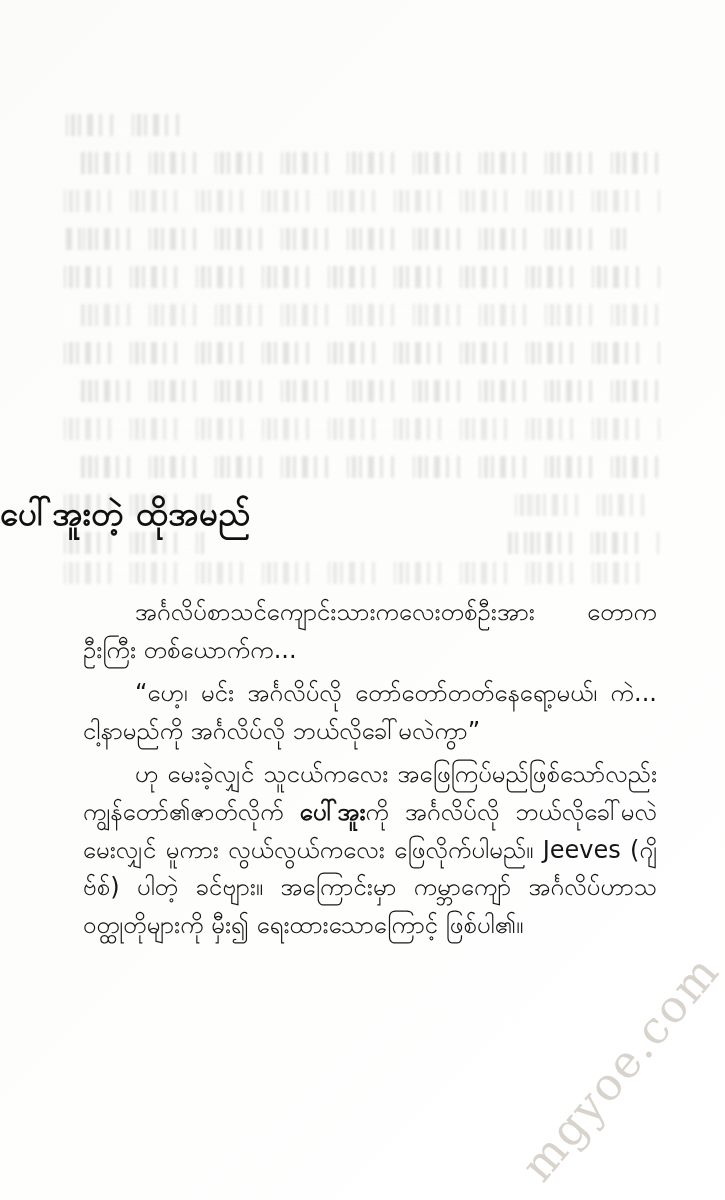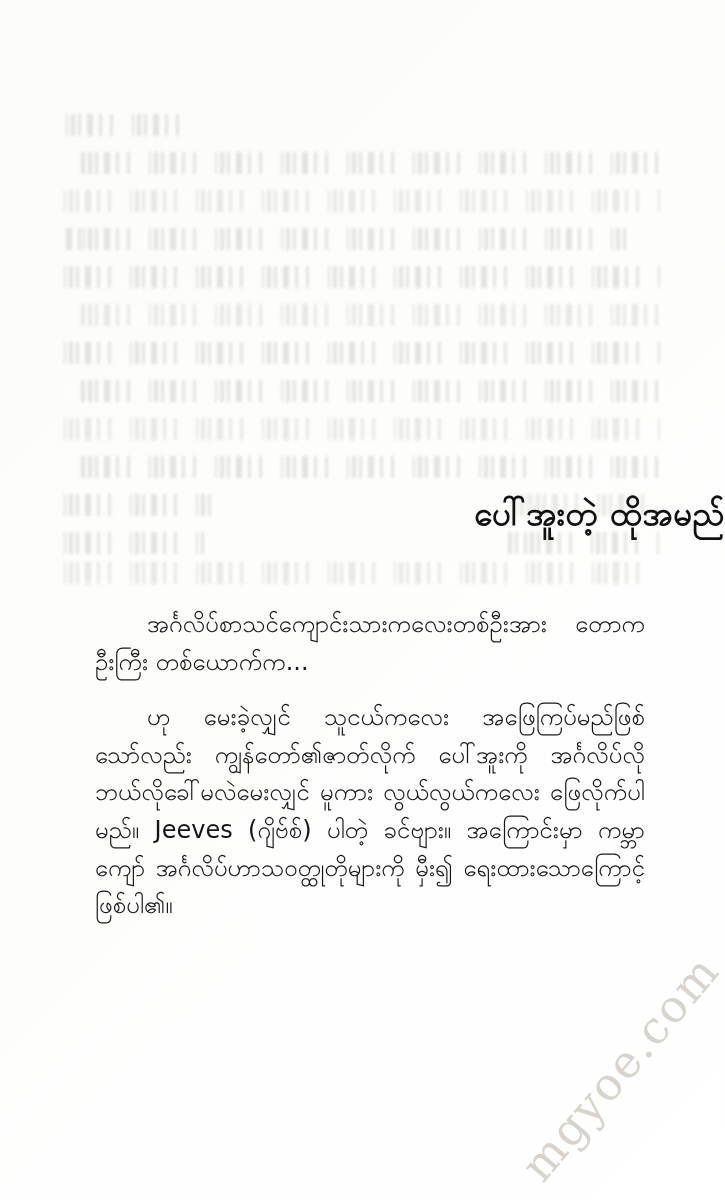--- a/index.html
+++ b/index.html
@@ -31,32 +31,32 @@
       repeating-linear-gradient(0deg,
         transparent 0 3px, rgba(255,255,255,.45) 3px 6px,
         transparent 6px 13px, rgba(255,255,255,.35) 13px 16px,
         transparent 16px 22px);
   }
   .ghost-line:nth-of-type(even){background-position-x:19px,0;}
   .ghost-line:nth-of-type(3n){opacity:.5;}
   
   .chapter-title{
     position:absolute;top:492px;left:0;width:725px;
-    text-align:right;
+    text-align:left;
     font-size:33px;font-weight:bold;color:#101010;
     letter-spacing:.5px;
   }
   
   .body-text{
     position:absolute;left:77px;top:588px;width:586px;
     font-size:24px;line-height:37.6px;
     color:#151515;text-align:justify;
   }
-  .body-text p{margin:18px;text-indent:52px;}
-  .body-text .b{font-weight:normal;}
+  .body-text p{margin:6px;text-indent:52px;}
+  .body-text .b{font-weight:bold;}
   
   .watermark{
     position:absolute;left:531px;top:1148px;
     transform:rotate(-50deg);transform-origin:0 50%;
     font-family:"DejaVu Serif","Liberation Serif",serif;
     font-size:45px;letter-spacing:2px;
     color:#cfc9c0;opacity:.8;
     white-space:nowrap;
   }
 </style>
@@ -80,18 +80,19 @@
       <div class="ghost-line" style="top: 494px; left: 512px; width: 148px;"></div>
       <div class="ghost-line" style="top: 532px; left: 64px; width: 140px;"></div>
       <div class="ghost-line" style="top: 532px; left: 506px; width: 154px;"></div>
       <div class="ghost-line" style="top: 562px; left: 64px; width: 580px;"></div>
     </div>
 
   <div class="chapter-title">ပေါ်အူးတဲ့ ထိုအမည်</div>
 
   <div class="body-text" id="body-text">
       <p><span>အင်္ဂလိပ်စာသင်ကျောင်းသားကလေးတစ်ဦးအား တောက ဦးကြီး တစ်ယောက်က...</span></p>
+      <p><span>“ဟေ့၊ မင်း အင်္ဂလိပ်လို တော်တော်တတ်နေရော့မယ်၊ ကဲ... ငါ့နာမည်ကို အင်္ဂလိပ်လို ဘယ်လိုခေါ်မလဲကွာ”</span></p>
       <p><span>ဟု မေးခဲ့လျှင် သူငယ်ကလေး အဖြေကြပ်မည်ဖြစ်သော်လည်း ကျွန်တော်၏ဇာတ်လိုက် </span><span class="b">ပေါ်အူး</span><span>ကို အင်္ဂလိပ်လို ဘယ်လိုခေါ်မလဲမေးလျှင် မူကား လွယ်လွယ်ကလေး ဖြေလိုက်ပါမည်။ Jeeves (ဂျိဗ်စ်) ပါတဲ့ ခင်ဗျား။ အကြောင်းမှာ ကမ္ဘာကျော် အင်္ဂလိပ်ဟာသဝတ္ထုတိုများကို မှီး၍ ရေးထားသောကြောင့် ဖြစ်ပါ၏။</span></p>
     </div>
 
   <div class="watermark">mgyoe.com</div>
 
 </div>
 
 </body></html>

